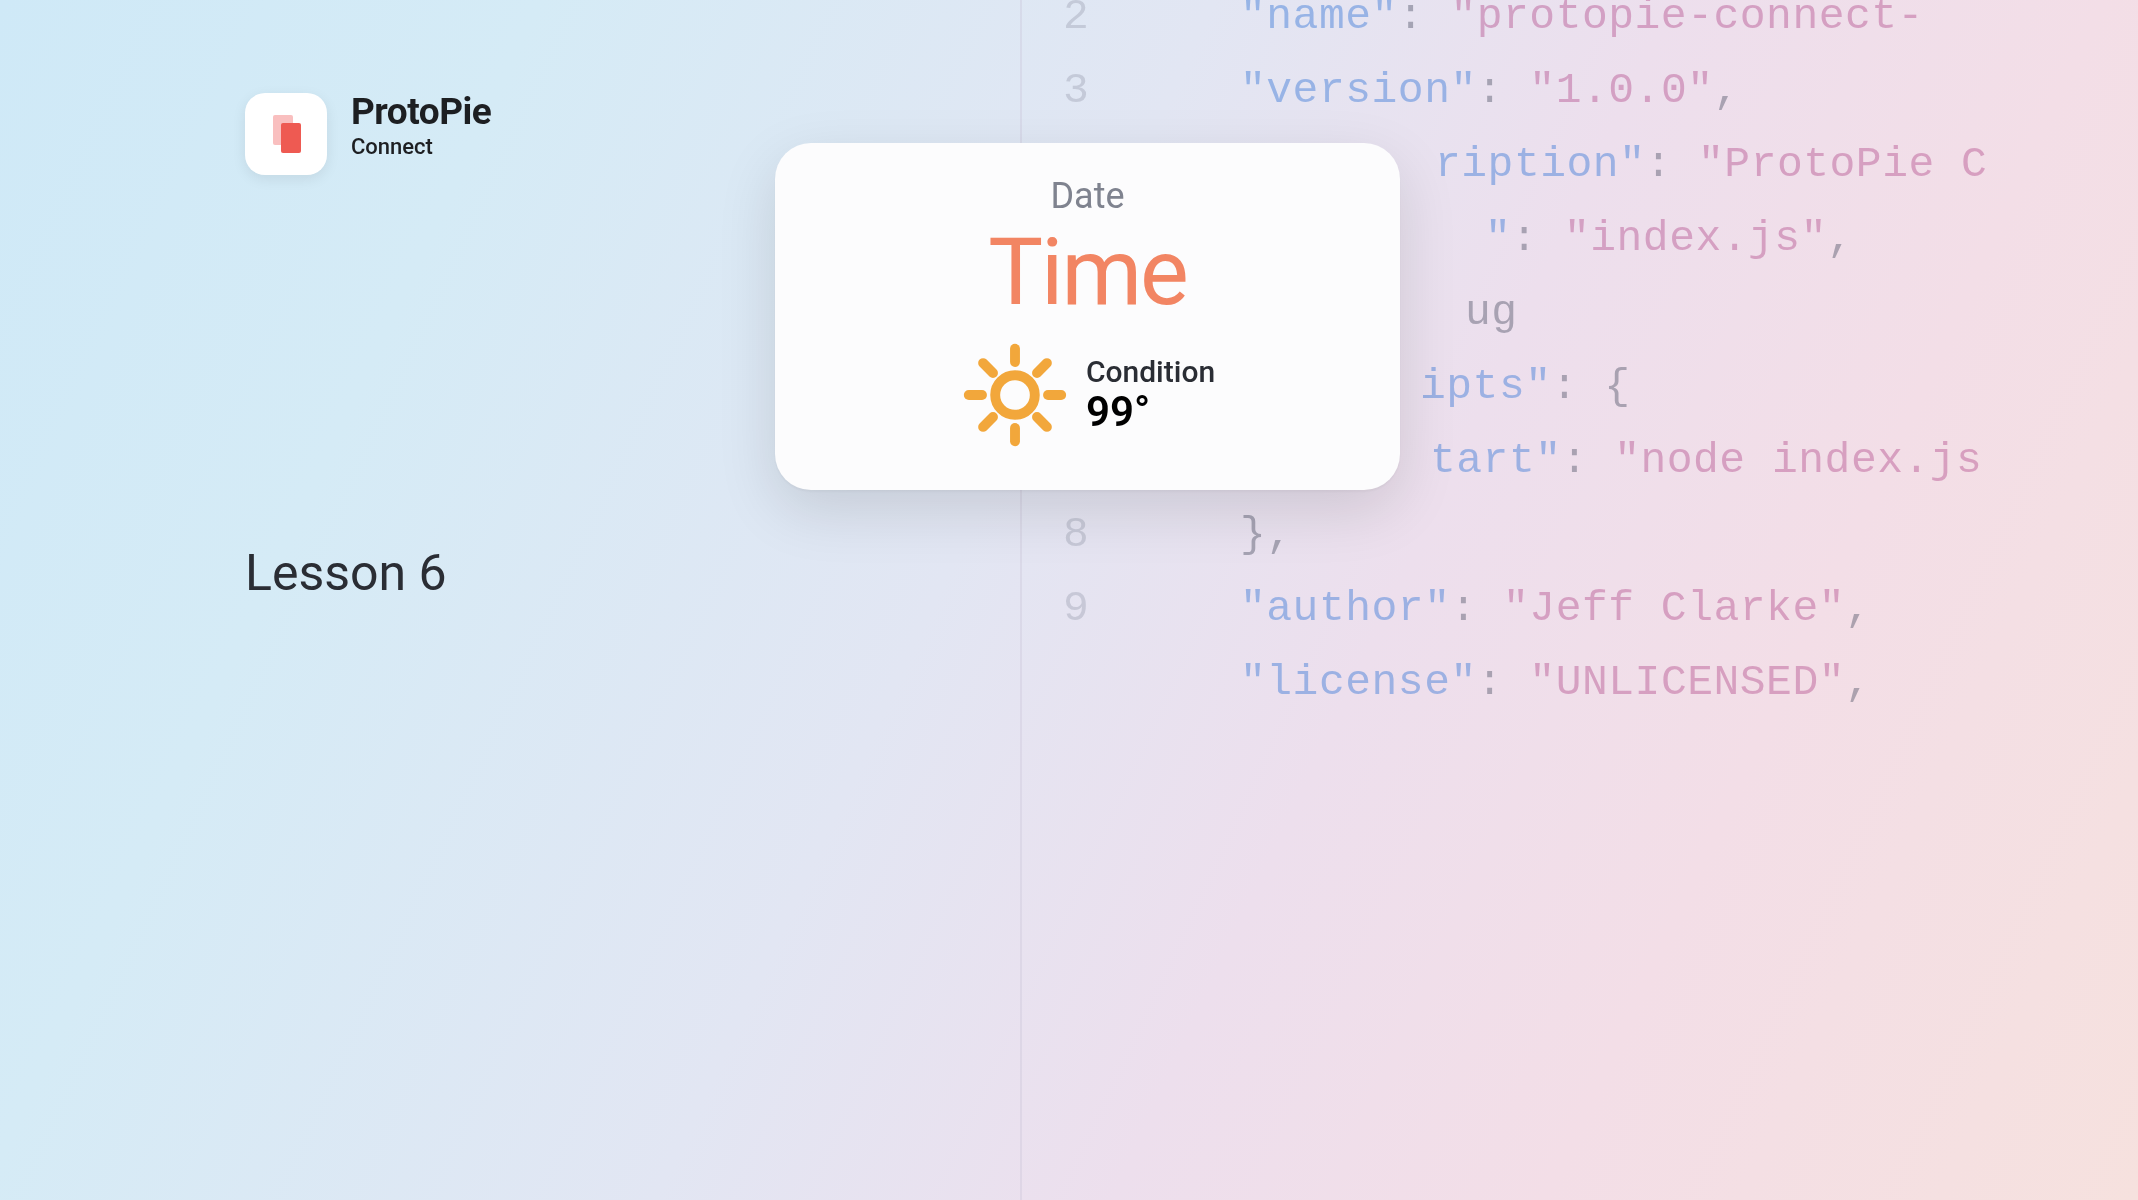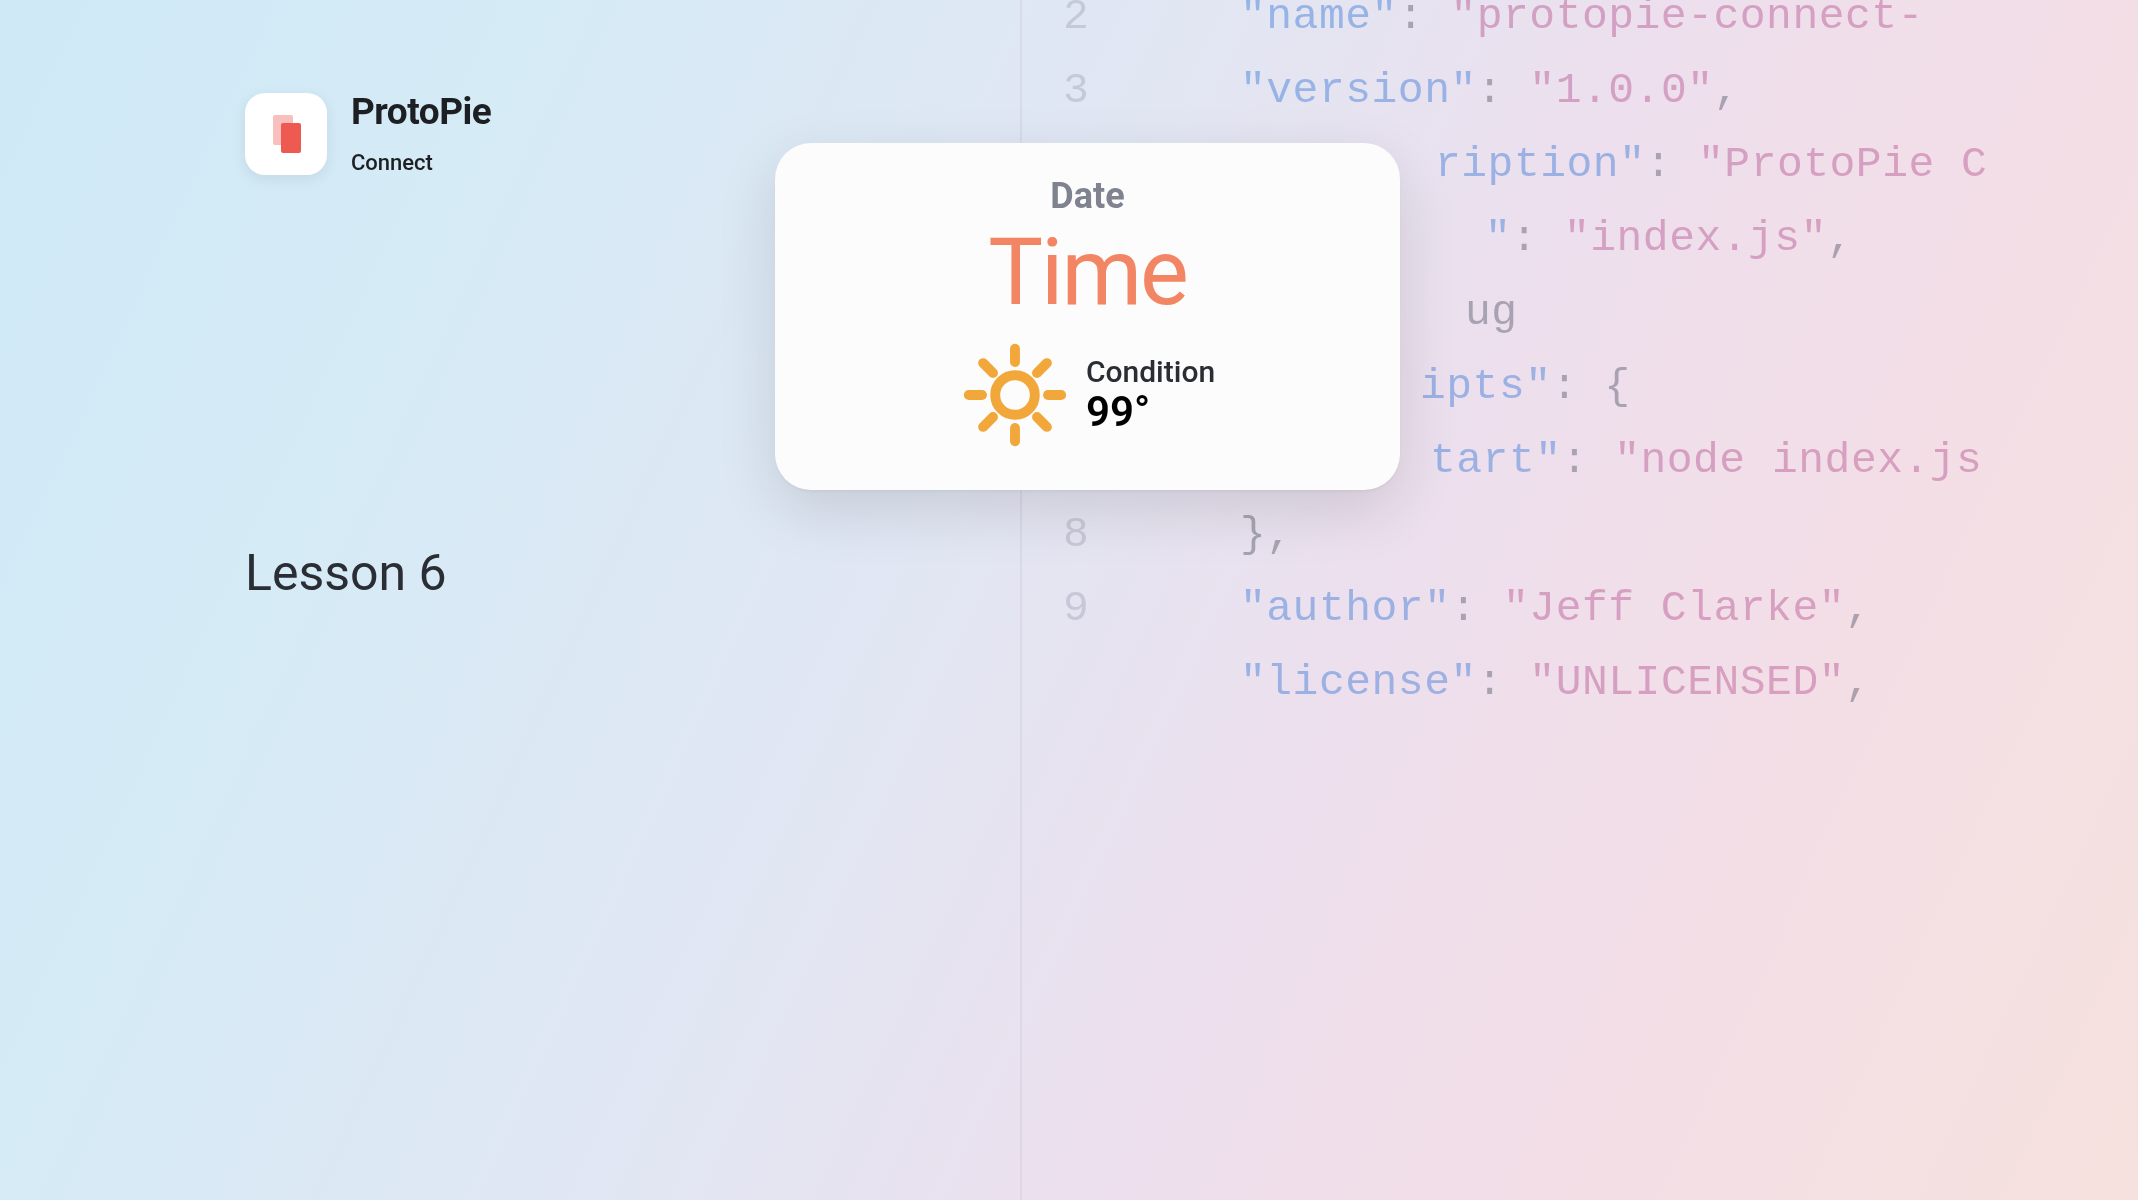--- a/index.html
+++ b/index.html
@@ -81,21 +81,21 @@
     position: relative;
   }
   .logo-text .title {
     font-size: 37px;
     font-weight: 700;
     color: #1d1f22;
     letter-spacing: -0.5px;
     line-height: 1;
   }
   .logo-text .sub {
-    margin-top: 20px;
+    margin-top: 4px;
     font-size: 22px;
     font-weight: 500;
     color: #1d1f22;
   }
 
   
   .lesson-label {
     position: absolute;
     left: 245px;
     top: 544px;
@@ -122,21 +122,21 @@
     width: 625px;
     padding: 32px 40px 40px 40px;
     border-radius: 36px;
     background: #fcfcfd;
     box-shadow: 0 2px 2px rgba(0,0,0,0.03), 0 20px 60px rgba(0,0,0,0.12);
     text-align: center;
   }
   .wc-date {
     font-size: 36px;
     color: #7f838f;
-    font-weight: 700;
+    font-weight: 400;
   }
   .wc-time {
     font-size: 92px;
     color: #f28563;
     font-weight: 400;
     margin-top: 2px;
     letter-spacing: -2px;
   }
   .wc-bottom {
     display: flex;

